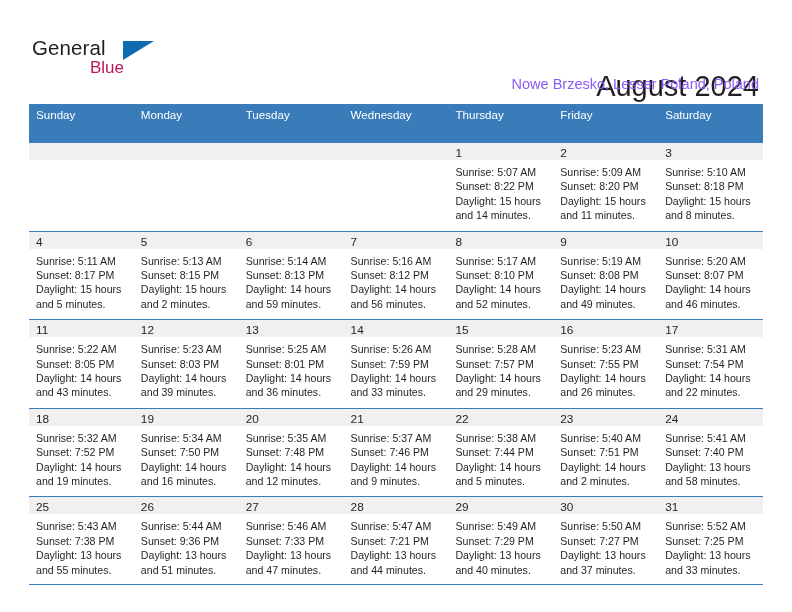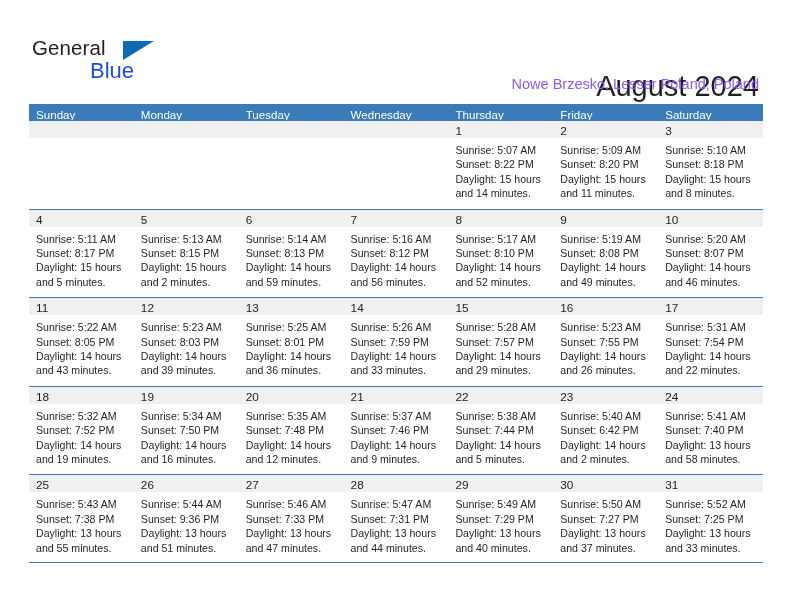--- a/index.html
+++ b/index.html
@@ -48,22 +48,22 @@
     left: 91px;
     top: 5px;
     width: 0; height: 0;
     border-left: 31px solid #0f6ab0;
     border-bottom: 19px solid transparent;
   }
   .logo-blue {
     position: absolute;
     left: 58px;
     top: 22px;
-    font-size: 22px;
-    color: #1d4ed8;
+    font-size: 17px;
+    color: #be185d;
     font-family: "Liberation Sans", sans-serif;
   }
   .title {
     position: absolute;
     right: 33px;
     top: 31px;
     font-size: 29px;
     color: #231f20;
     text-align: right;
     white-space: nowrap;
@@ -82,21 +82,21 @@
   
   .cal {
     position: absolute;
     left: 29px;
     top: 104px;
     width: 734px;
   }
   .dow-row {
     display: flex;
     background: #3a7cba;
-    height: 16px;
+    height: 38px;
   }
   .dow {
     flex: 1 1 0;
     color: #ffffff;
     font-size: 11.6px;
     line-height: 21px;
     padding-left: 7px;
     box-sizing: border-box;
     white-space: nowrap;
     overflow: hidden;
@@ -386,21 +386,21 @@
               <div class="line">Sunrise: 5:38 AM</div>
               <div class="line">Sunset: 7:44 PM</div>
               <div class="line">Daylight: 14 hours</div>
               <div class="line">and 5 minutes.</div>
             </div>
           </div>
           <div class="cell">
             <div class="numband"><span class="daynum">23</span></div>
             <div class="lines">
               <div class="line">Sunrise: 5:40 AM</div>
-              <div class="line">Sunset: 6:42 PM</div>
+              <div class="line">Sunset: 7:51 PM</div>
               <div class="line">Daylight: 14 hours</div>
               <div class="line">and 2 minutes.</div>
             </div>
           </div>
           <div class="cell">
             <div class="numband"><span class="daynum">24</span></div>
             <div class="lines">
               <div class="line">Sunrise: 5:41 AM</div>
               <div class="line">Sunset: 7:40 PM</div>
               <div class="line">Daylight: 13 hours</div>
@@ -433,21 +433,21 @@
               <div class="line">Sunrise: 5:46 AM</div>
               <div class="line">Sunset: 7:33 PM</div>
               <div class="line">Daylight: 13 hours</div>
               <div class="line">and 47 minutes.</div>
             </div>
           </div>
           <div class="cell">
             <div class="numband"><span class="daynum">28</span></div>
             <div class="lines">
               <div class="line">Sunrise: 5:47 AM</div>
-              <div class="line">Sunset: 7:31 PM</div>
+              <div class="line">Sunset: 7:21 PM</div>
               <div class="line">Daylight: 13 hours</div>
               <div class="line">and 44 minutes.</div>
             </div>
           </div>
           <div class="cell">
             <div class="numband"><span class="daynum">29</span></div>
             <div class="lines">
               <div class="line">Sunrise: 5:49 AM</div>
               <div class="line">Sunset: 7:29 PM</div>
               <div class="line">Daylight: 13 hours</div>

